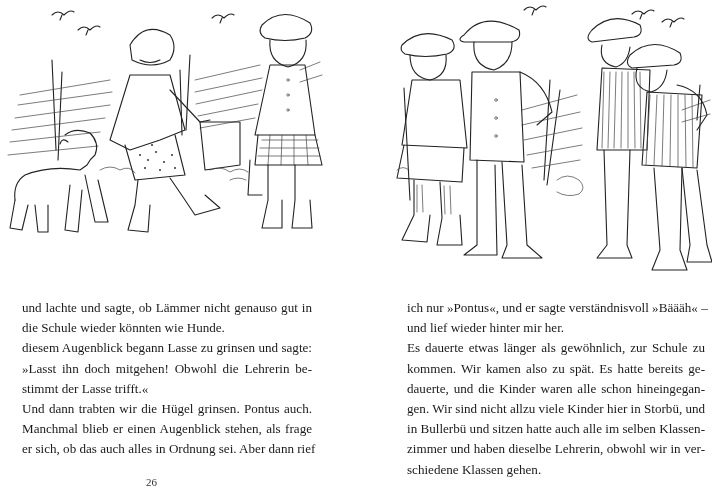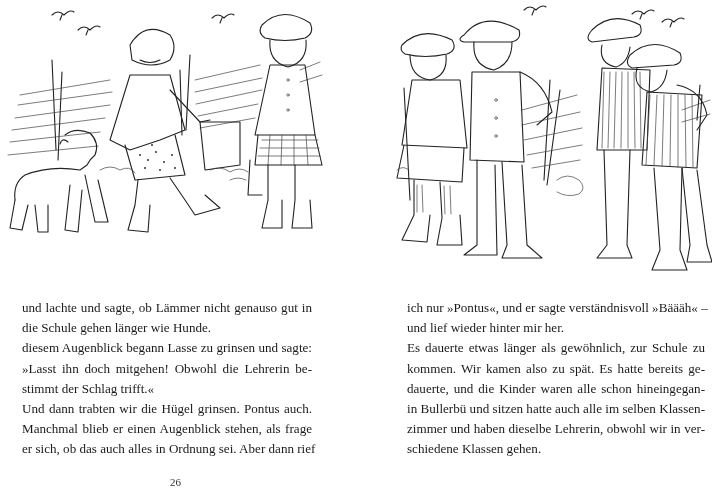--- a/index.html
+++ b/index.html
@@ -47,21 +47,21 @@
       text-align: justify;
     }
     .line.last { text-align-last: left; }
 
     .page-number {
       position: absolute;
       top: 476px;
       font-size: 11px;
       color: #333;
     }
-    .page-left .page-number { left: 170px; text-align: center; }
+    .page-left .page-number { left: 146px; text-align: center; }
     .page-right .page-number { left: 166px; margin-top: 40px; }
 
     svg { display: block; }
     .ink { stroke: #222; fill: none; stroke-width: 1.1; stroke-linecap: round; stroke-linejoin: round; }
     .ink-thin { stroke: #444; fill: none; stroke-width: 0.7; stroke-linecap: round; }
     .dot { fill: #333; }
   </style>
 </head>
 <body>
 
@@ -129,24 +129,24 @@
         <path class="ink" d="M295,165 L295,200 L292,228 L312,228 L310,200"></path>
         <path class="ink" d="M250,160 L248,195 L262,195"></path>
       </g>
 
       <path class="ink-thin" d="M100,170 q10,-6 20,0 q10,-5 15,3 M210,170 q10,-5 20,2 q10,-6 18,0 M230,180 q8,-4 16,0"></path>
     </svg>
   </div>
 
   <div class="text-block">
     <span class="line">und lachte und sagte, ob Lämmer nicht genauso gut in</span>
-    <span class="line last">die Schule gehen länger wie Hunde.</span>
+    <span class="line last">die Schule wieder könnten wie Hunde.</span>
     <span class="line">diesem Augenblick begann Lasse zu grinsen und sagte:</span>
     <span class="line">»Lasst ihn doch mitgehen! Obwohl die Lehrerin be-</span>
-    <span class="line last">stimmt der Schlag trifft.«</span>
+    <span class="line last">stimmt der Lasse trifft.«</span>
     <span class="line">Und dann trabten wir die Hügel grinsen. Pontus auch.</span>
     <span class="line">Manchmal blieb er einen Augenblick stehen, als frage</span>
     <span class="line">er sich, ob das auch alles in Ordnung sei. Aber dann rief</span>
   </div>
 
   <div class="page-number">26</div>
 </div>
 
 <div class="page page-right">
   <div class="illustration">
@@ -207,19 +207,20 @@
       <path class="ink-thin" d="M165,180 q10,-8 22,0 q8,8 0,14 q-12,4 -22,-2 M5,170 q6,-5 12,0"></path>
     </svg>
   </div>
 
   <div class="text-block">
     <span class="line">ich nur »Pontus«, und er sagte verständnisvoll »Bäääh« –</span>
     <span class="line last">und lief wieder hinter mir her.</span>
     <span class="line">Es dauerte etwas länger als gewöhnlich, zur Schule zu</span>
     <span class="line">kommen. Wir kamen also zu spät. Es hatte bereits ge-</span>
     <span class="line">dauerte, und die Kinder waren alle schon hineingegan-</span>
+    <span class="line">gen. Wir sind nicht allzu viele Kinder hier in Storbü, und</span>
     <span class="line">in Bullerbü und sitzen hatte auch alle im selben Klassen-</span>
     <span class="line">zimmer und haben dieselbe Lehrerin, obwohl wir in ver-</span>
     <span class="line last">schiedene Klassen gehen.</span>
   </div>
 
   <div class="page-number">27</div>
 </div>
 
 </body></html>

